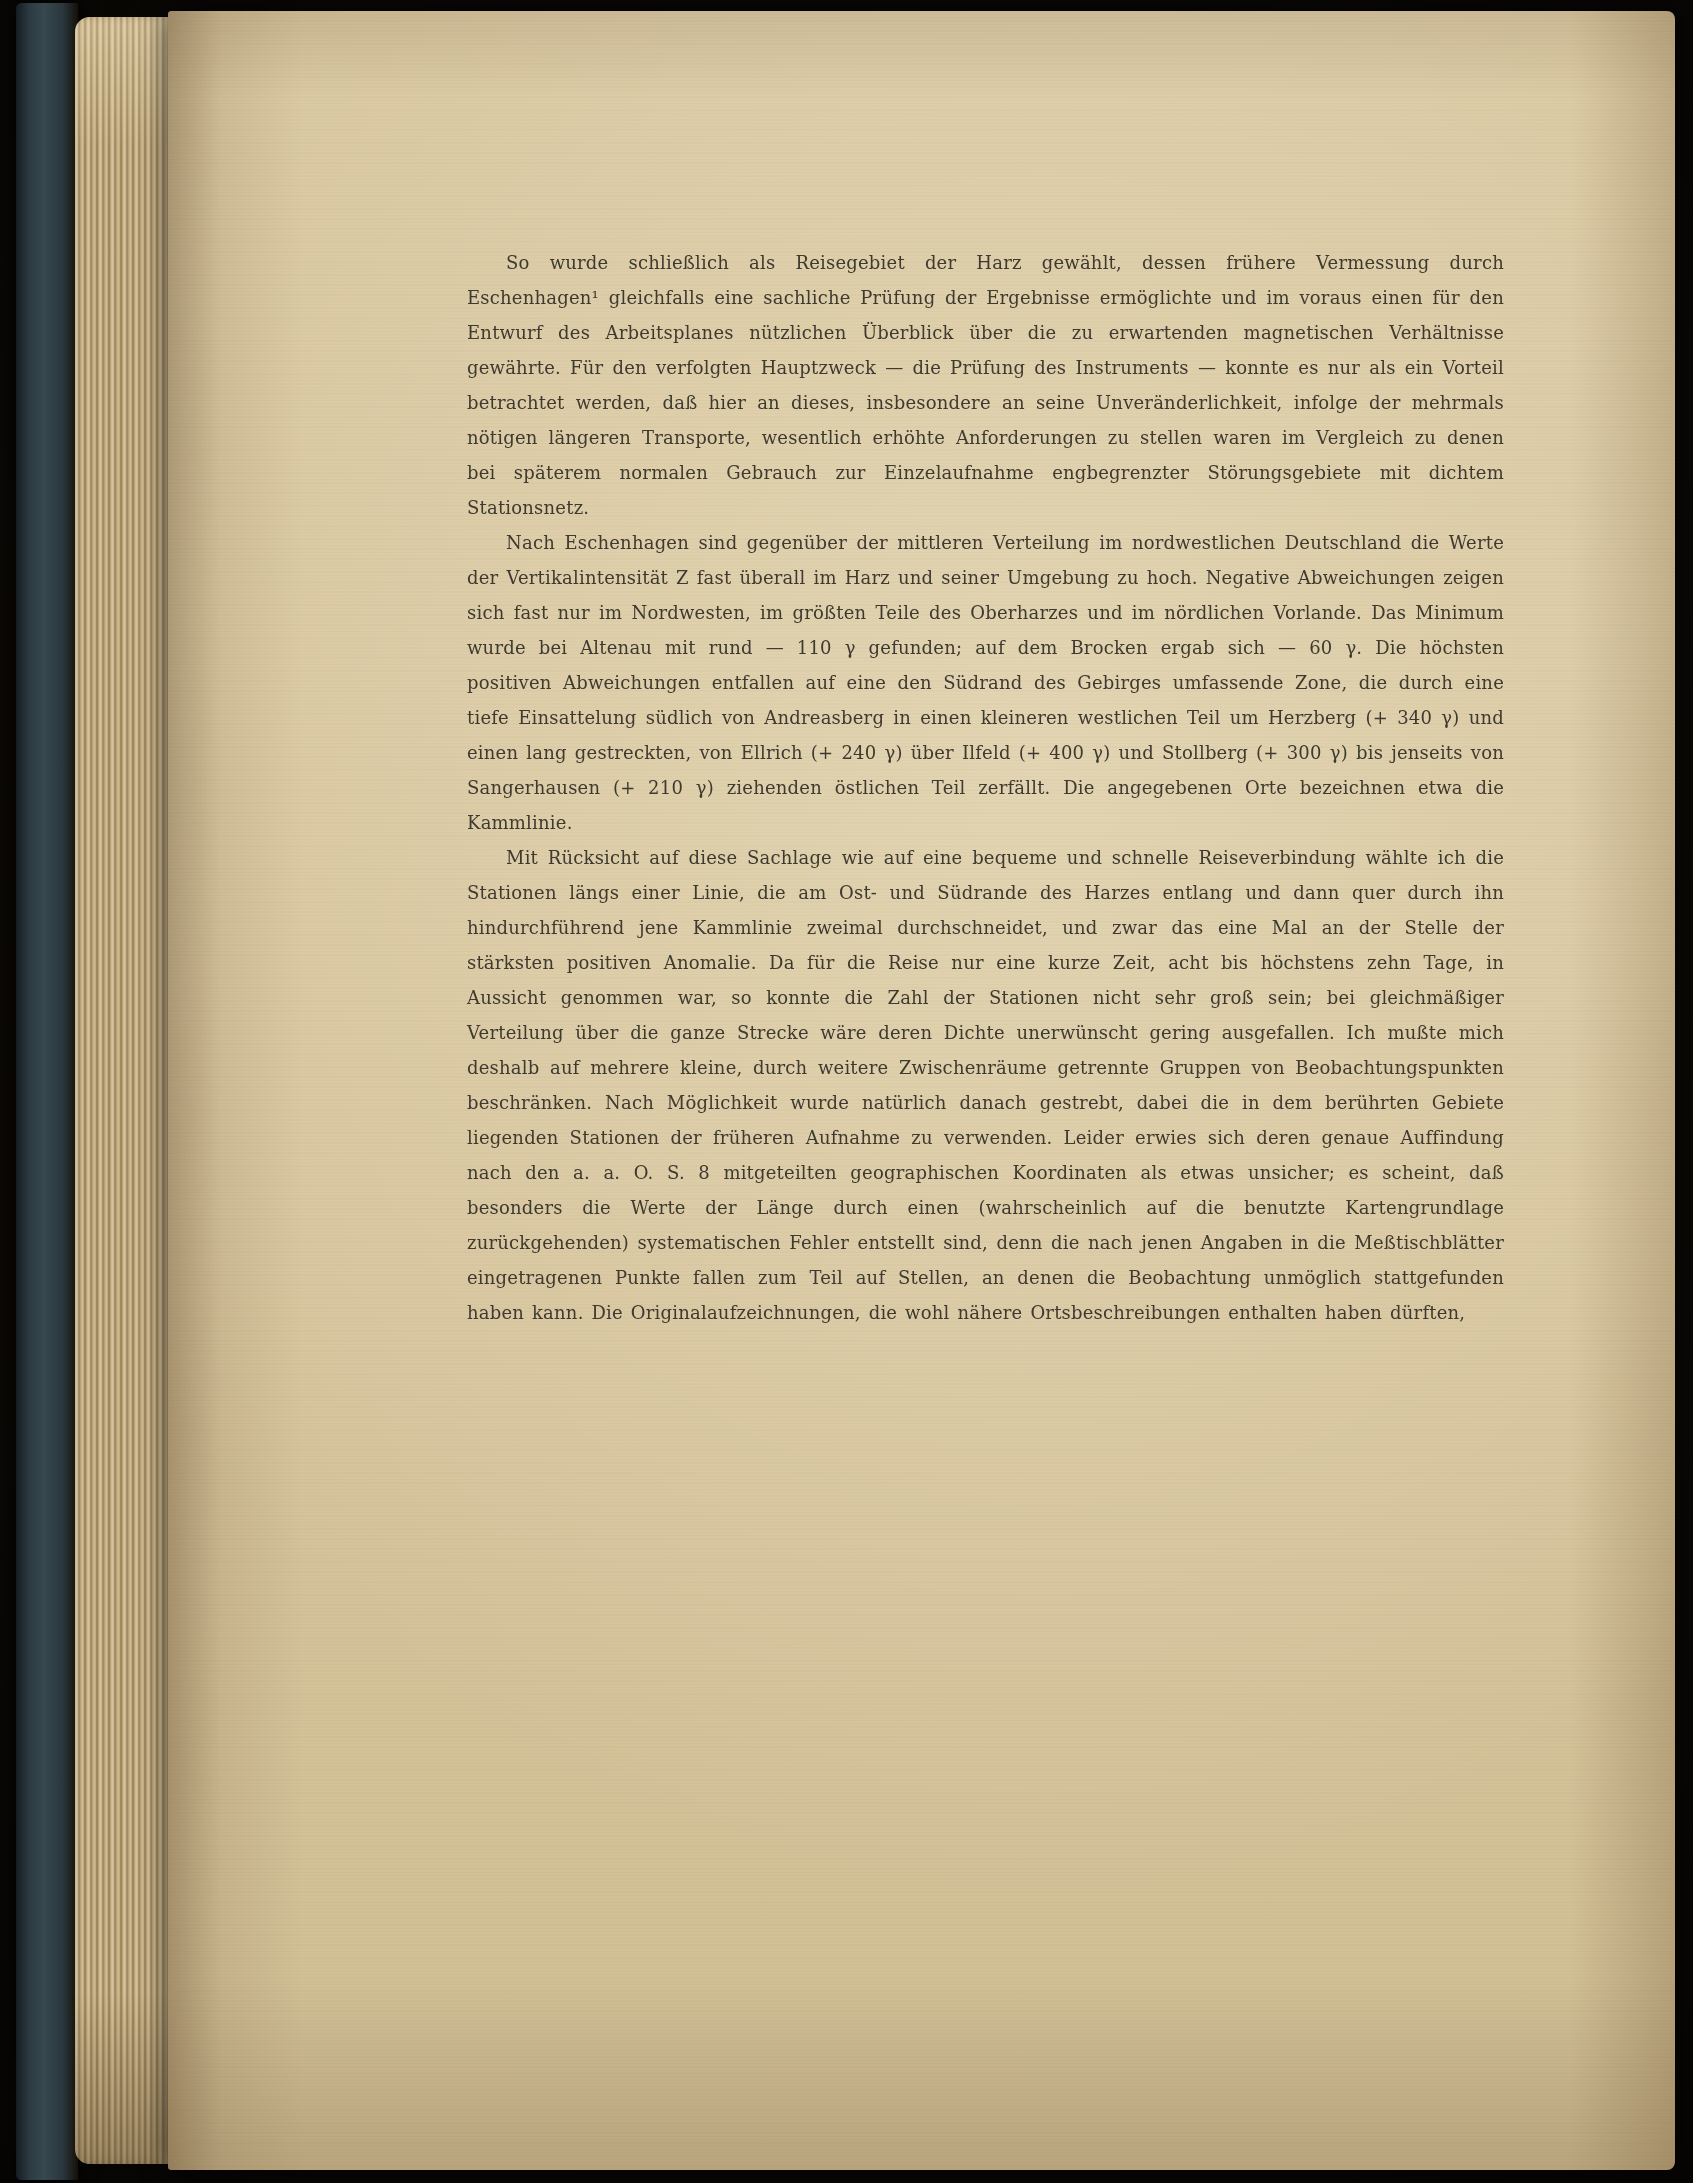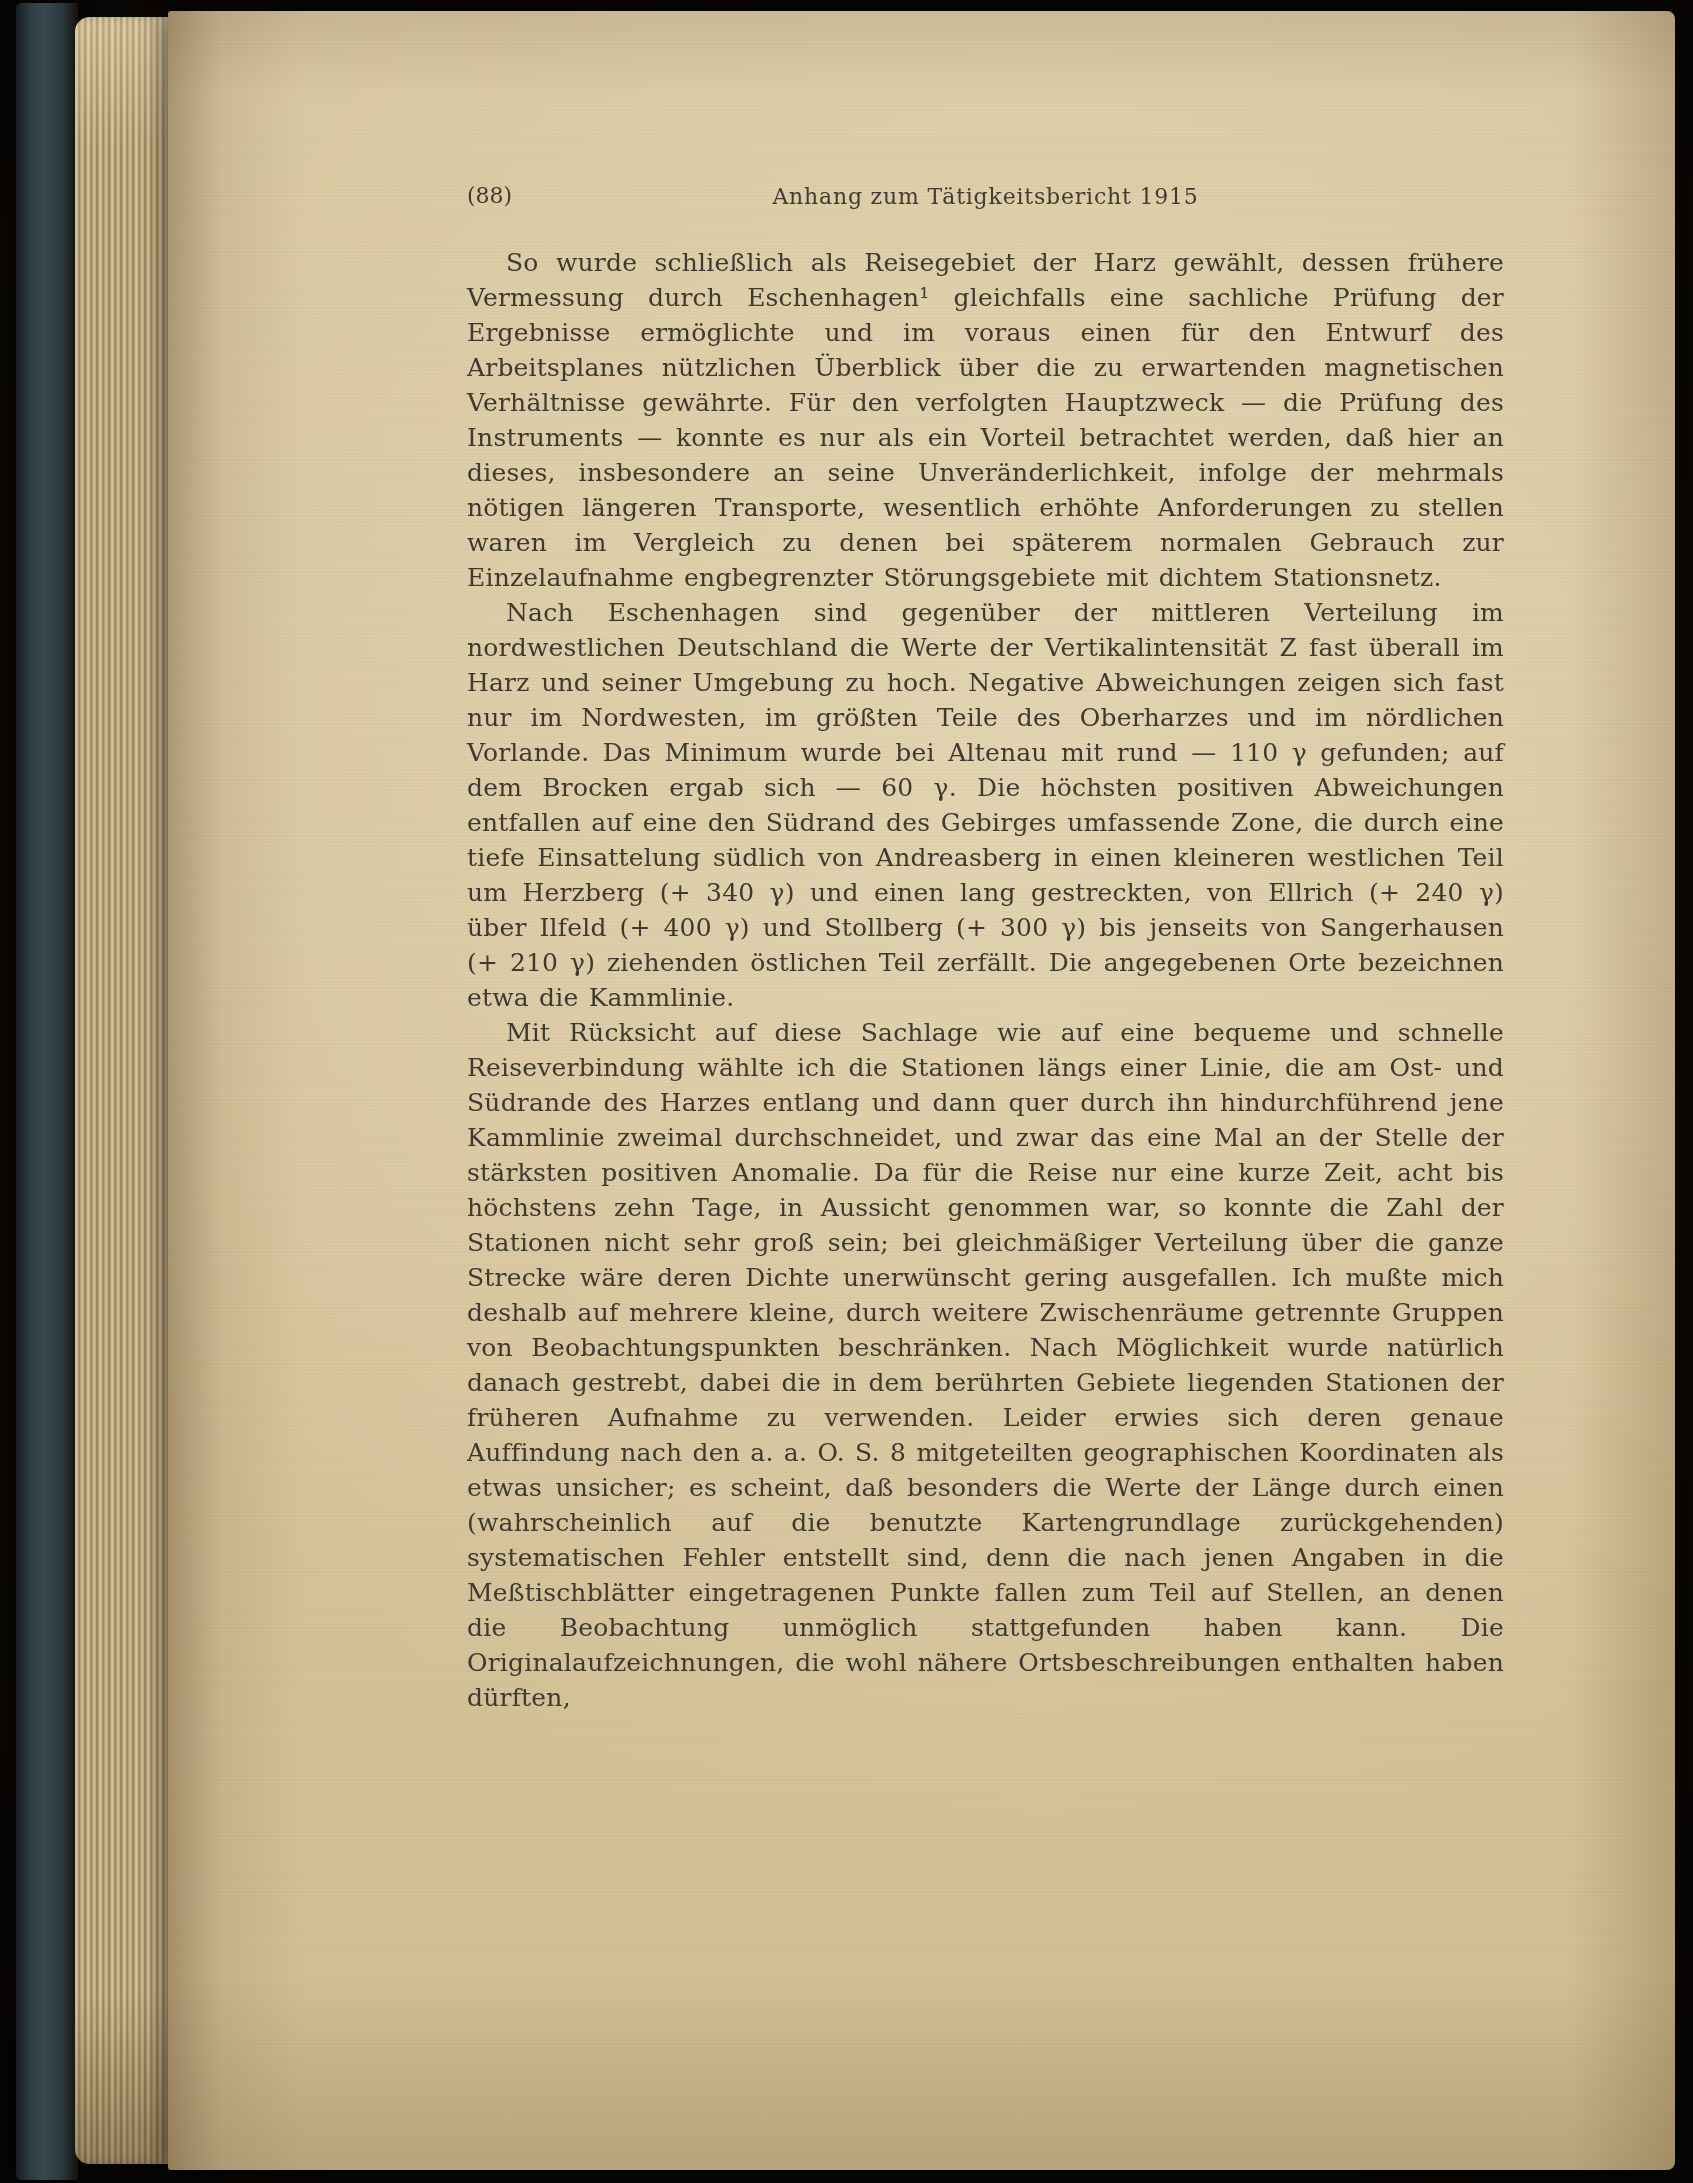--- a/index.html
+++ b/index.html
@@ -100,21 +100,21 @@
   .text-flow {
     position: absolute;
     top: 234px;
     left: 299px;
     width: 1037px;
     color: #3e3a30;
   }
   .body-text p {
     margin: 0;
     text-indent: 39px;
-    font-size: 25px;
+    font-size: 18px;
     line-height: 35px;
     text-align: justify;
     letter-spacing: 0.2px;
     word-spacing: 2px;
   }
   .footnote {
     margin-top: 33px;
     font-size: 20px;
     line-height: 29px;
     text-align: justify;
@@ -128,24 +128,20 @@
 <body>
 
 <div class="scan-bg"></div>
 
 <div class="book-cover"></div>
 
 <div class="page-edges"></div>
 
 <div class="page">
 
-  <div class="page-header">
-    <span class="folio">(88)</span>
-    <span class="running-title">Anhang zum Tätigkeitsbericht 1915</span>
-  </div>
 
   <div class="text-flow">
     <div class="body-text">
       <p>So wurde schließlich als Reisegebiet der Harz gewählt, dessen frühere Vermessung durch Eschenhagen¹ gleichfalls eine sachliche Prüfung der Ergebnisse ermöglichte und im voraus einen für den Entwurf des Arbeitsplanes nützlichen Überblick über die zu erwartenden magnetischen Verhältnisse gewährte. Für den verfolgten Hauptzweck — die Prüfung des Instruments — konnte es nur als ein Vorteil betrachtet werden, daß hier an dieses, insbesondere an seine Unveränderlichkeit, infolge der mehrmals nötigen längeren Transporte, wesentlich erhöhte Anforderungen zu stellen waren im Vergleich zu denen bei späterem normalen Gebrauch zur Einzelaufnahme engbegrenzter Störungsgebiete mit dichtem Stationsnetz.</p>
       <p>Nach Eschenhagen sind gegenüber der mittleren Verteilung im nordwestlichen Deutschland die Werte der Vertikalintensität Z fast überall im Harz und seiner Umgebung zu hoch. Negative Abweichungen zeigen sich fast nur im Nordwesten, im größten Teile des Oberharzes und im nördlichen Vorlande. Das Minimum wurde bei Altenau mit rund — 110 γ gefunden; auf dem Brocken ergab sich — 60 γ. Die höchsten positiven Abweichungen entfallen auf eine den Südrand des Gebirges umfassende Zone, die durch eine tiefe Einsattelung südlich von Andreasberg in einen kleineren westlichen Teil um Herzberg (+ 340 γ) und einen lang gestreckten, von Ellrich (+ 240 γ) über Ilfeld (+ 400 γ) und Stollberg (+ 300 γ) bis jenseits von Sangerhausen (+ 210 γ) ziehenden östlichen Teil zerfällt. Die angegebenen Orte bezeichnen etwa die Kammlinie.</p>
       <p>Mit Rücksicht auf diese Sachlage wie auf eine bequeme und schnelle Reiseverbindung wählte ich die Stationen längs einer Linie, die am Ost- und Südrande des Harzes entlang und dann quer durch ihn hindurchführend jene Kammlinie zweimal durchschneidet, und zwar das eine Mal an der Stelle der stärksten positiven Anomalie. Da für die Reise nur eine kurze Zeit, acht bis höchstens zehn Tage, in Aussicht genommen war, so konnte die Zahl der Stationen nicht sehr groß sein; bei gleichmäßiger Verteilung über die ganze Strecke wäre deren Dichte unerwünscht gering ausgefallen. Ich mußte mich deshalb auf mehrere kleine, durch weitere Zwischenräume getrennte Gruppen von Beobachtungspunkten beschränken. Nach Möglichkeit wurde natürlich danach gestrebt, dabei die in dem berührten Gebiete liegenden Stationen der früheren Aufnahme zu verwenden. Leider erwies sich deren genaue Auffindung nach den a. a. O. S. 8 mitgeteilten geographischen Koordinaten als etwas unsicher; es scheint, daß besonders die Werte der Länge durch einen (wahrscheinlich auf die benutzte Kartengrundlage zurückgehenden) systematischen Fehler entstellt sind, denn die nach jenen Angaben in die Meßtischblätter eingetragenen Punkte fallen zum Teil auf Stellen, an denen die Beobachtung unmöglich stattgefunden haben kann. Die Originalaufzeichnungen, die wohl nähere Ortsbeschreibungen enthalten haben dürften,</p>
     </div>
 
   </div>
 

